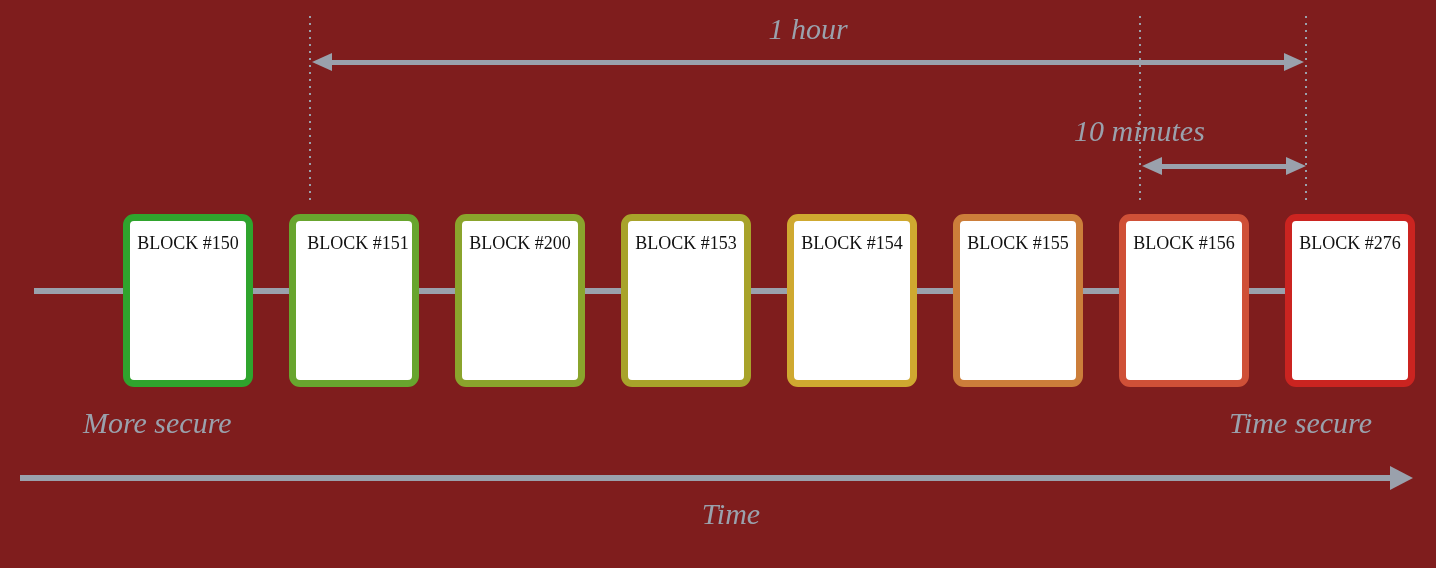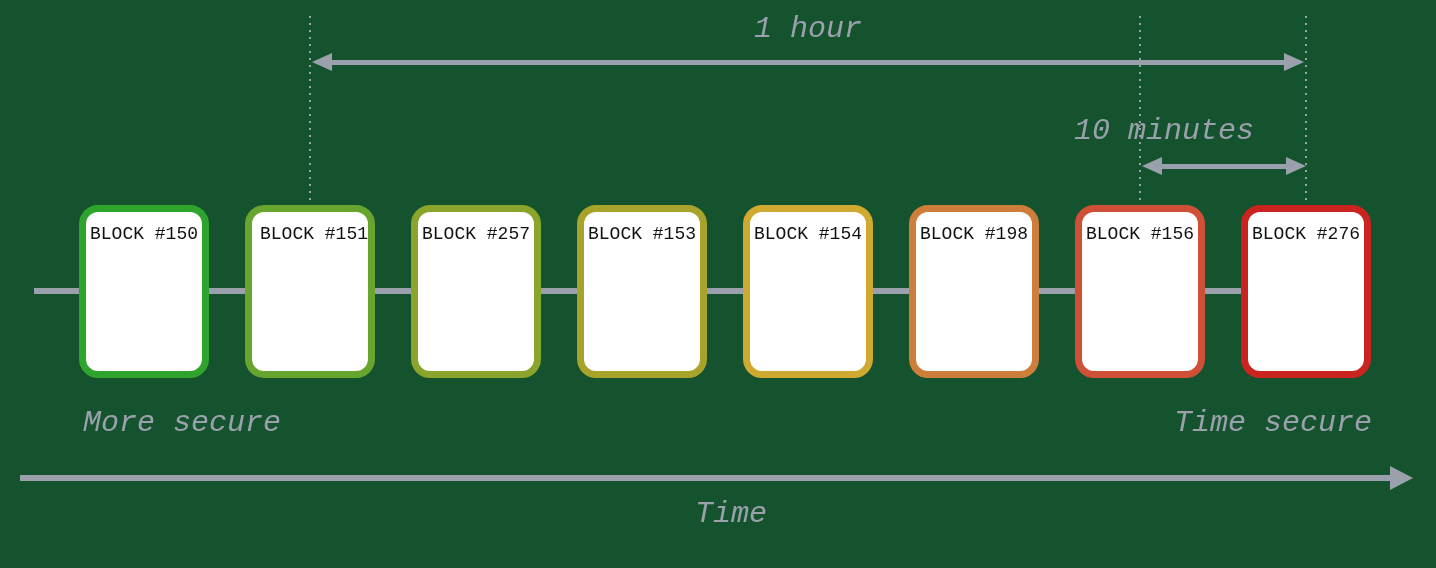--- a/index.html
+++ b/index.html
@@ -1,43 +1,44 @@
 <!DOCTYPE html>
 <html style="--gray: #9aa1ac; --label: #111111;"><head>
 <meta charset="utf-8">
 <style>
   html, body { margin: 0; padding: 0; background: #ffffff; }
   #canvas {
     position: relative;
     width: 1436px;
     height: 568px;
-    background: #14532d;
+    background: #7f1d1d;
     overflow: hidden;
-    font-family: Liberation Mono, monospace;
+    font-family: Liberation Serif, serif;
   }
 
   
   .chain-line {
     position: absolute;
     left: 34px; top: 288px;
     width: 1337px; height: 6px;
     background: var(--gray, #9aa1ac);
     z-index: 1;
   }
 
   
   .block {
     position: absolute;
-    top: 205px;
+    top: 214px;
     width: 130px; height: 173px;
     box-sizing: border-box;
     border: 7px solid #888;
-    border-radius: 19px;
+    border-radius: 11px;
     background: #ffffff;
     z-index: 2;
+    margin-left: 44px;
   }
   .block-label {
     display: block;
     margin-top: 12px;
     text-align: center;
     font-size: 18px;
     color: var(--label, #111111);
     white-space: nowrap;
   }
 
@@ -139,30 +140,30 @@
   <div class="chain-line"></div>
 
   <div id="blocks-row">
       <div class="block" style="left: 79px; border-color: rgb(47, 164, 45);">
     <span class="block-label">BLOCK #150</span>
   </div>
       <div class="block" style="left: 245px; border-color: rgb(104, 165, 46); padding-left: 8px;">
     <span class="block-label">BLOCK #151</span>
   </div>
       <div class="block" style="left: 411px; border-color: rgb(138, 164, 44);">
-    <span class="block-label">BLOCK #257</span>
+    <span class="block-label">BLOCK #200</span>
   </div>
       <div class="block" style="left: 577px; border-color: rgb(168, 163, 42);">
     <span class="block-label">BLOCK #153</span>
   </div>
       <div class="block" style="left: 743px; border-color: rgb(207, 169, 48);">
     <span class="block-label">BLOCK #154</span>
   </div>
       <div class="block" style="left: 909px; border-color: rgb(204, 126, 58);">
-    <span class="block-label">BLOCK #198</span>
+    <span class="block-label">BLOCK #155</span>
   </div>
       <div class="block" style="left: 1075px; border-color: rgb(207, 80, 55);">
     <span class="block-label">BLOCK #156</span>
   </div>
       <div class="block" style="left: 1241px; border-color: rgb(203, 36, 32);">
     <span class="block-label">BLOCK #276</span>
   </div>
     </div>
 
   <div class="annot annot-more">More secure</div>

